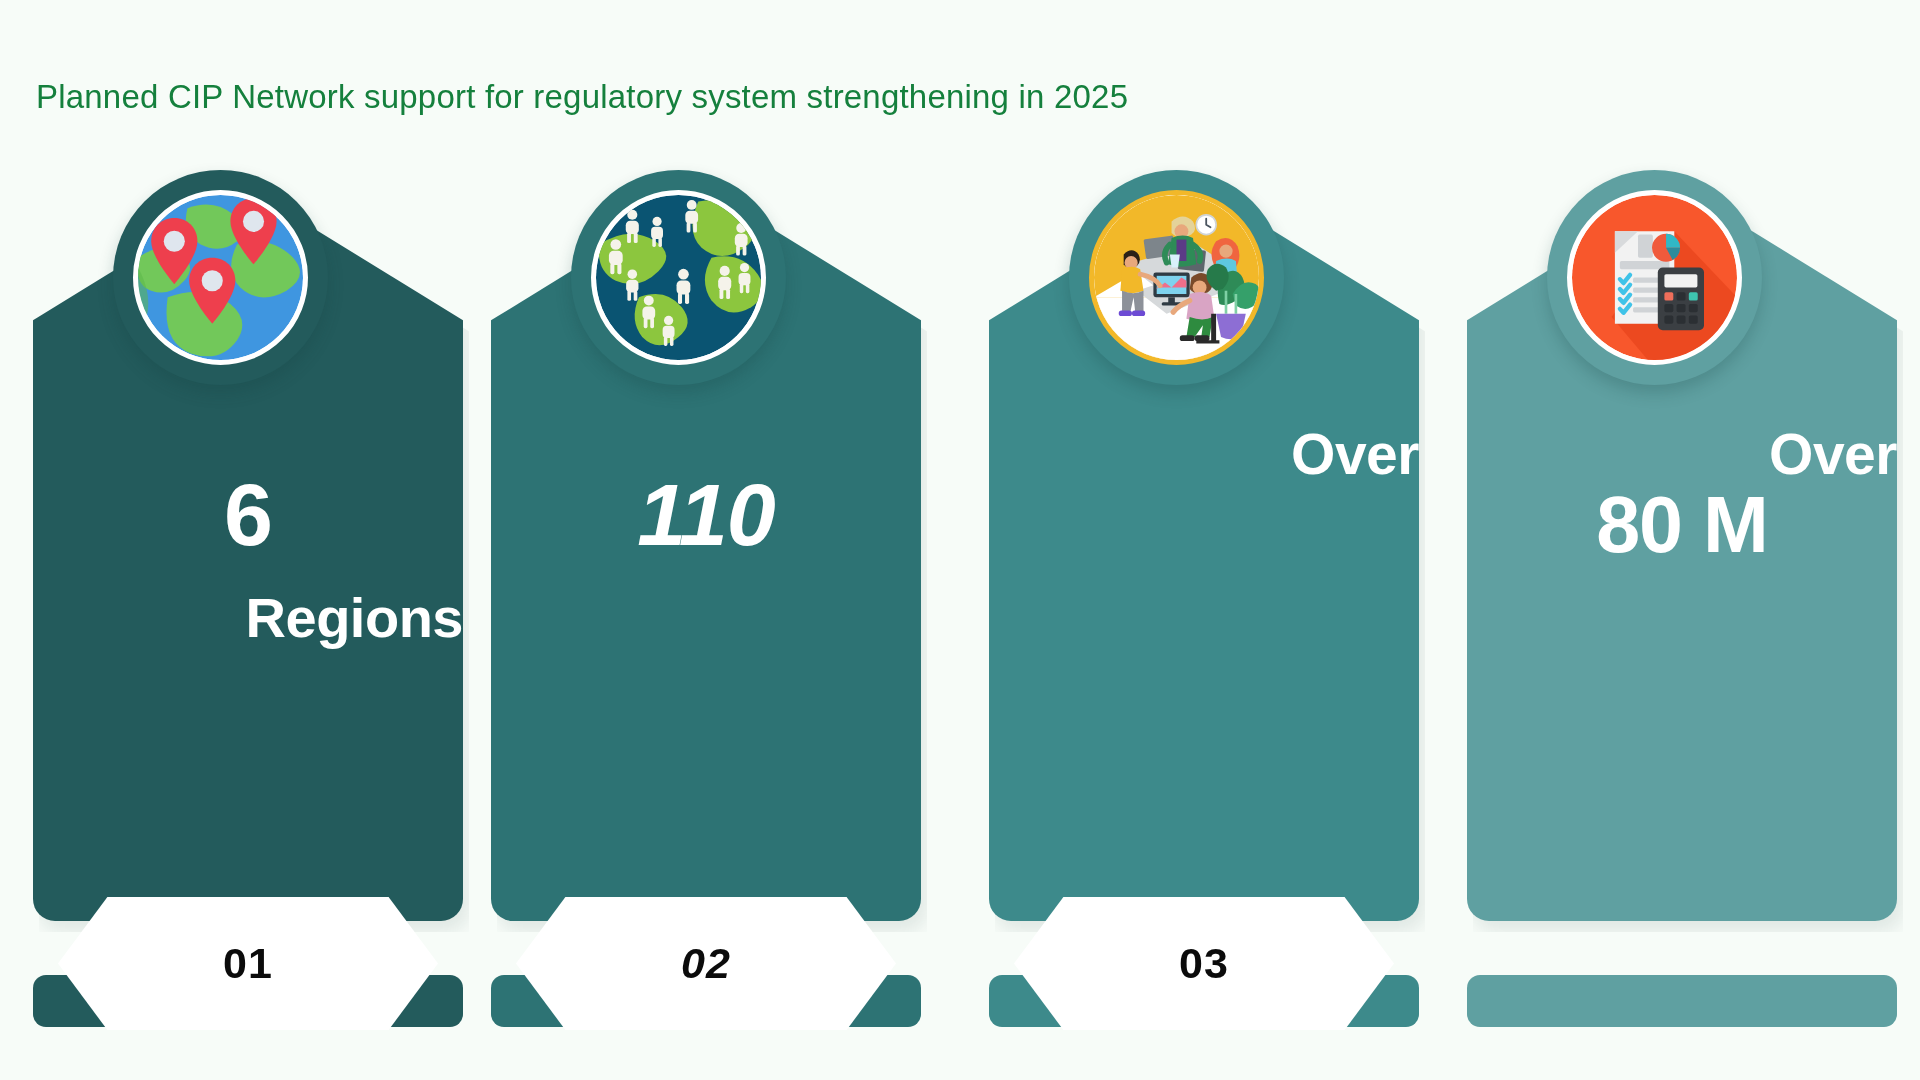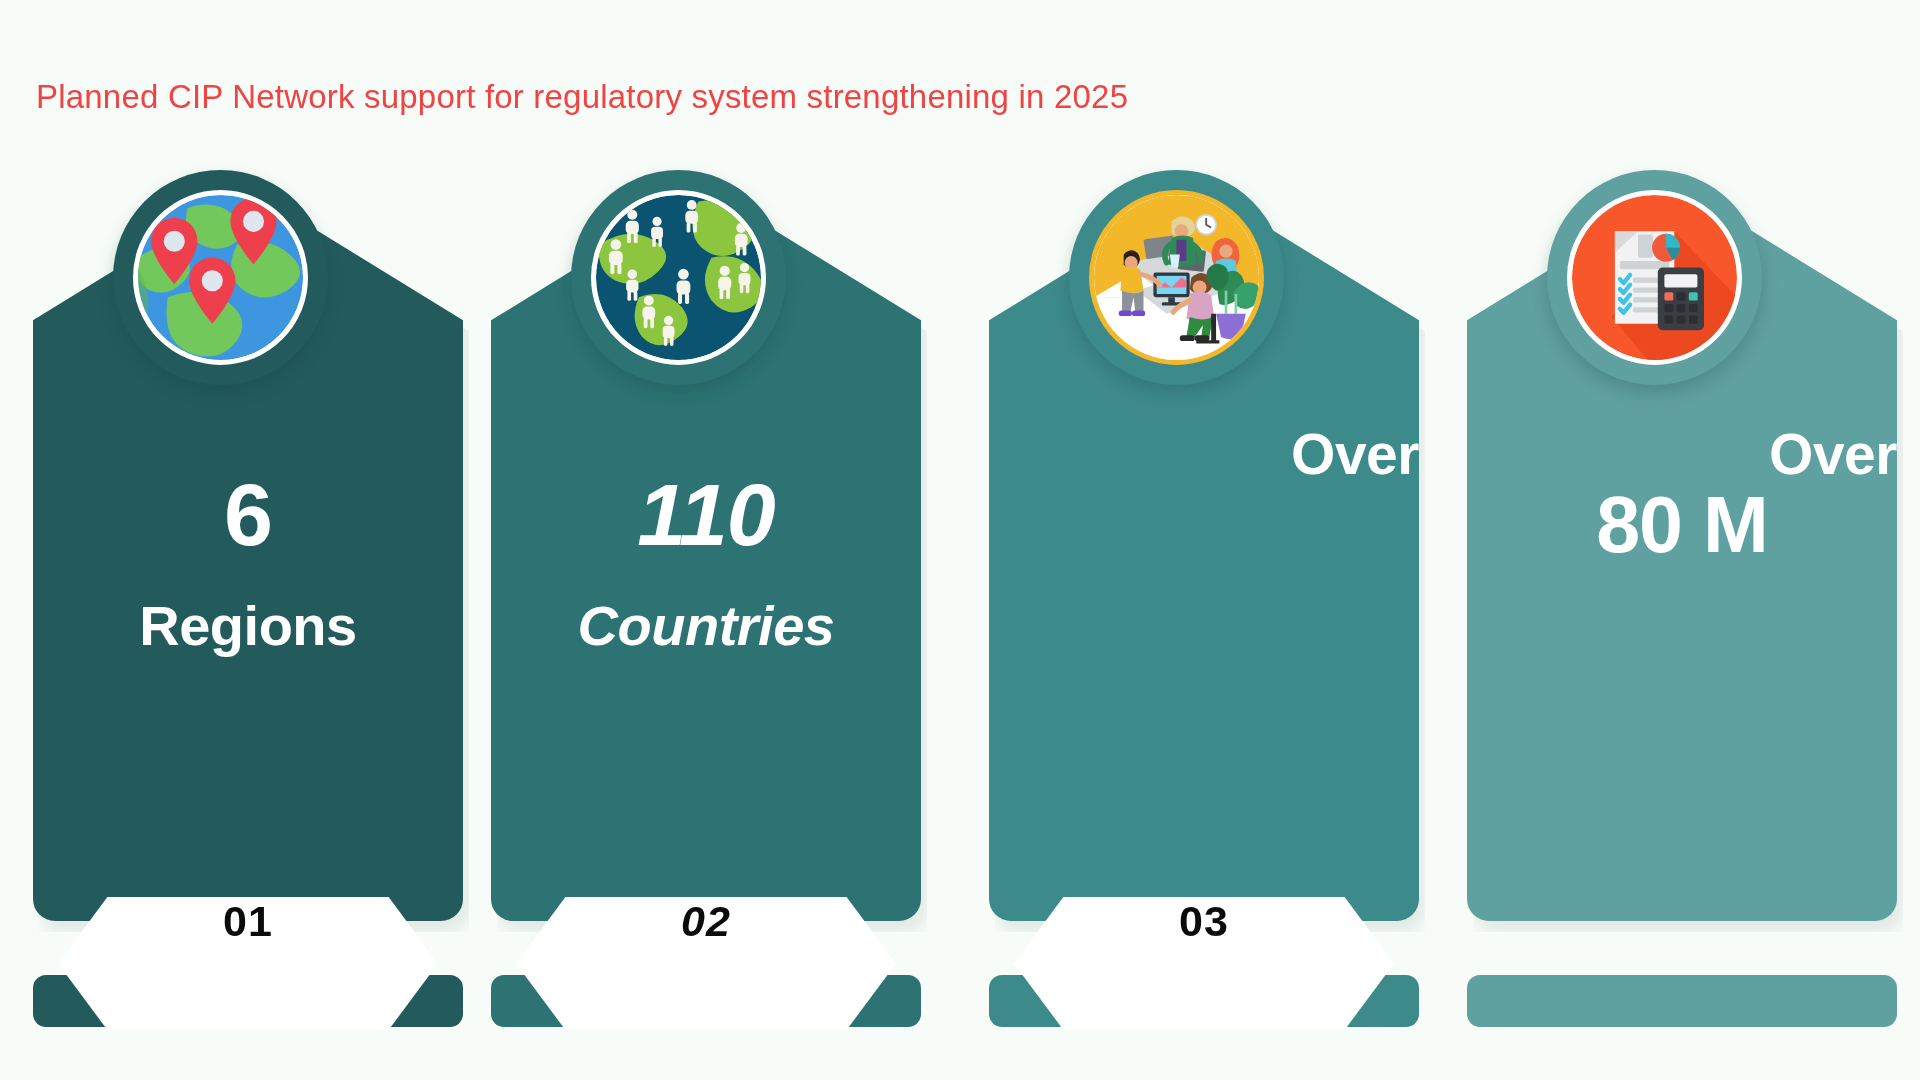--- a/index.html
+++ b/index.html
@@ -102,41 +102,42 @@
   .stat .label{
     display:block;
     font-size:53px;
     font-weight:700;
     letter-spacing:-.5px;
     margin-top:10px;
   }
   
   .stat.no-over{top:300px;}
   .stat.no-over .value{font-size:88px;}
-  .stat.no-over .label{font-size:56px;margin-top:36px;}
+  .stat.no-over .label{font-size:56px;margin-top:28px;text-align:right;}
 
   
   .badge-bar{
     position:absolute;
     left:0;
     top:805px;
     width:430px;
     height:52px;
     border-radius:13px;
   }
   .badge{
     position:absolute;
     left:25px;
     top:727px;
     width:380px;
     height:133px;
     background:#ffffff;
     -webkit-clip-path:polygon(0% 50%,13% 0%,87% 0%,100% 50%,87% 100%,13% 100%);
     clip-path:polygon(0% 50%,13% 0%,87% 0%,100% 50%,87% 100%,13% 100%);
     display:flex;
+    align-items:center;
     justify-content:center;
   }
   .badge-num{
     font-size:43px;
     font-weight:700;
     color:#0b0b0b;
     letter-spacing:1px;
   }
 
   
@@ -162,21 +163,21 @@
     border:5px solid #ffffff;
     box-sizing:border-box;
     background:#fff;
     display:block;
   }
   .medallion svg{display:block;width:100%;height:100%;}
 </style>
 </head>
 <body style="background: rgb(247, 252, 248);">
 
-<div class="page-title" style="color: #ef4444;">Planned CIP Network support for regulatory system strengthening in 2025</div>
+<div class="page-title" style="color: #15803d;">Planned CIP Network support for regulatory system strengthening in 2025</div>
 
 <div class="deck">
 
   <div class="card-wrap c0">
     <div class="card-shadow"></div>
     <div class="card-body" style="background:#235b5c"></div>
 
     <div class="stat no-over">
 
       <span class="value">6</span>
@@ -217,21 +218,20 @@
     </div>
   </div>
 
   <div class="card-wrap c1">
     <div class="card-shadow"></div>
     <div class="card-body" style="background:#2d7374"></div>
 
     <div class="stat no-over">
 
       <span class="value">110</span>
-      <span class="label">Countries</span>
     </div>
 
     <div class="badge-bar" style="background:#2d7374"></div>
     <div class="badge">
       <span class="badge-num">02</span>
     </div>
 
     <div class="medallion">
       <div class="ring" style="background:#2d7374">
         <div class="inner">

